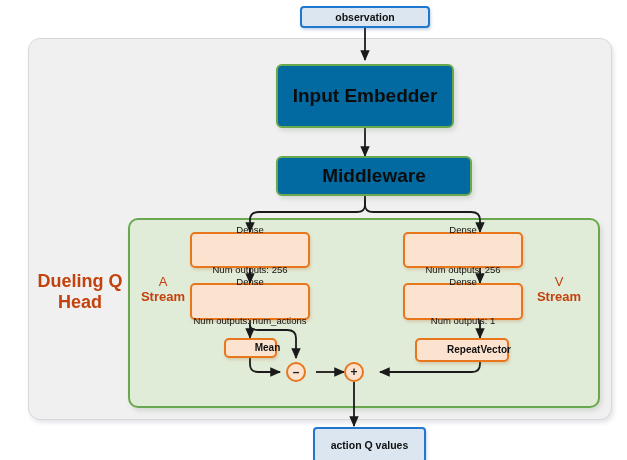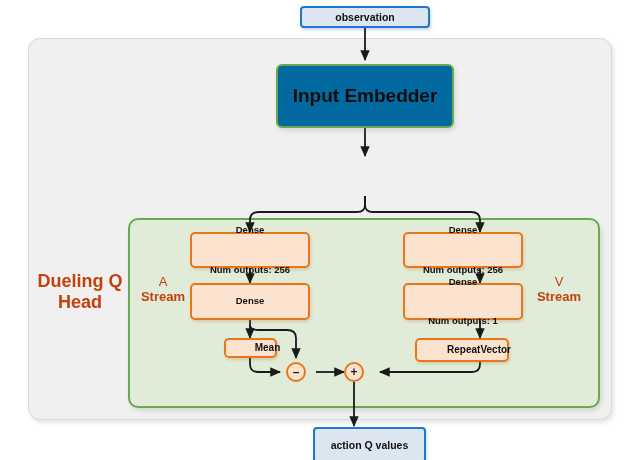--- a/index.html
+++ b/index.html
@@ -83,25 +83,25 @@
   .node-orange {
     background: #fce3d0;
     border: 2px solid #e8761d;
     border-radius: 5px;
     box-shadow: 1px 2px 3px rgba(180,110,50,0.25);
     color: #101010;
     line-height: 1.28;
   }
   .node-orange .ttl {
     font-size: 9.5px;
-    font-weight: 700;
+    font-weight: 400;
   }
   .node-orange .sub {
     font-size: 9.5px;
-    font-weight: 700;
+    font-weight: 400;
     margin-top: 27px;
   }
   .node-orange.single .ttl {
     font-size: 10px;
     font-weight: 600;
     padding-left: 34px;
   }
 
   
   .op-circle {
@@ -191,28 +191,32 @@
   </div>
 
   <div class="node node-io" style="left:313px; top:427px; width:113px; height:36px;">
     <span>action Q values</span>
   </div>
 
   <div class="node node-green" style="left:276px; top:64px; width:178px; height:64px;">
     <span>Input Embedder</span>
   </div>
 
+  <div class="node node-green" style="left:276px; top:156px; width:196px; height:40px;">
+    <span>Middleware</span>
+  </div>
 
   <div class="node node-orange" style="left:190px; top:232px; width:120px; height:36px;">
     <span class="ttl">Dense</span>
     <span class="sub">Num outputs: 256</span>
   </div>
 
   <div class="node node-orange" style="left:190px; top:283px; width:120px; height:37px;">
     <span class="ttl">Dense</span>
+    <span class="sub">Num outputs: num_actions</span>
   </div>
 
   <div class="node node-orange single" style="left:224px; top:338px; width:53px; height:20px;">
     <span class="ttl">Mean</span>
   </div>
 
   <div class="node node-orange" style="left:403px; top:232px; width:120px; height:36px;">
     <span class="ttl">Dense</span>
     <span class="sub">Num outputs: 256</span>
   </div>

